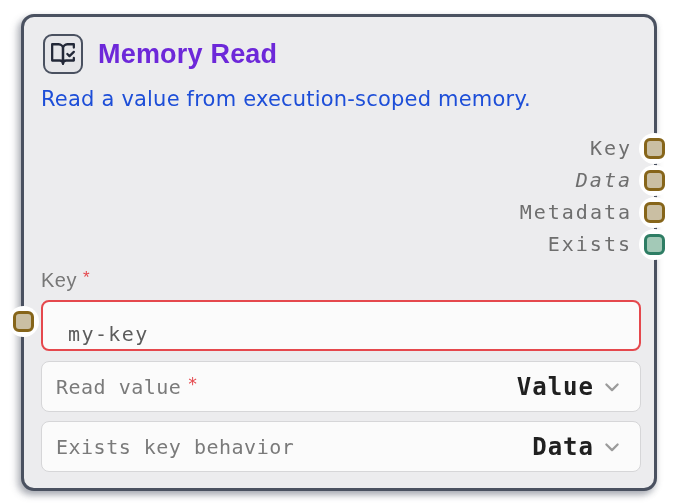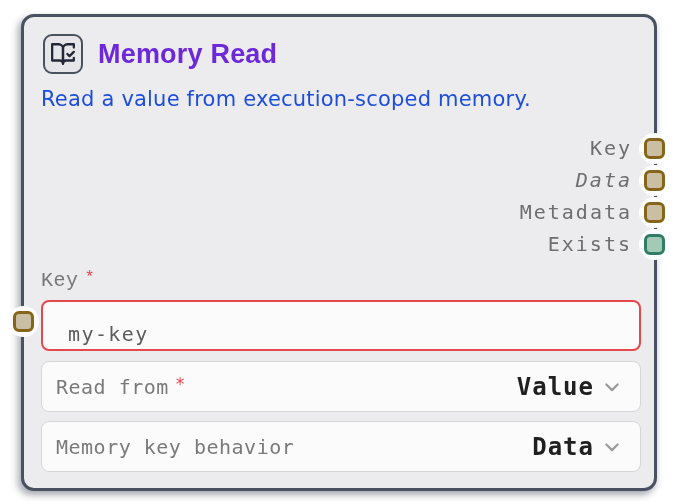--- a/index.html
+++ b/index.html
@@ -49,21 +49,21 @@
   .port{
     position:absolute;left:0;top:0;width:21px;height:21px;box-sizing:border-box;
     border-radius:6px;border:3px solid #86651a;background:#cabfa3;
   }
   .port--boolean{border-color:#2e7d64;background:#a3c9b7;}
   
   .in-port{position:absolute;left:-11px;top:294px;width:21px;height:21px;}
   
   .field-label{
     position:absolute;left:17px;top:251px;
-    font-family:Liberation Mono, monospace;font-size:20px;color:#777777;
+    font-family:Liberation Sans, sans-serif;font-size:20px;color:#777777;
     letter-spacing:0.5px;
   }
   .req{color:#e5484d;font-size:17px;vertical-align:4px;margin-left:6px;}
   .key-input{
     position:absolute;left:17px;top:283px;width:600px;height:51px;
     box-sizing:border-box;background:#fbfbfb;
     border:2px solid #e5484d;border-radius:8px;
     padding:16px 0 0 25px;outline:none;
     font-family:"DejaVu Sans Mono", monospace;font-size:20px;color:#5c5c5c;
     letter-spacing:1.4px;
@@ -136,32 +136,32 @@
     <span class="port"></span>
   </span>
 
   <div class="field-label">
     <span>Key</span><span class="req">*</span>
   </div>
   <input class="key-input" type="text" spellcheck="false" value="my-key" style="">
 
   <div class="select-row row-mode">
     <span class="row-label">
-      <span>Read from</span><span class="req">*</span>
+      <span>Read value</span><span class="req">*</span>
     </span>
     <span class="row-right">
       <span class="row-value">Value</span>
       <svg class="chev" width="20" height="20" viewBox="0 0 16 16" fill="none" stroke="#9b9b9b" stroke-width="1.8" stroke-linecap="round" stroke-linejoin="round">
         <polyline points="3.5,6 8,10.5 12.5,6"></polyline>
       </svg>
     </span>
   </div>
 
   <div class="select-row row-missing">
-    <span class="row-label">Memory key behavior</span>
+    <span class="row-label">Exists key behavior</span>
     <span class="row-right">
       <span class="row-value">Data</span>
       <svg class="chev" width="20" height="20" viewBox="0 0 16 16" fill="none" stroke="#9b9b9b" stroke-width="1.8" stroke-linecap="round" stroke-linejoin="round">
         <polyline points="3.5,6 8,10.5 12.5,6"></polyline>
       </svg>
     </span>
   </div>
 
 </div>
 

